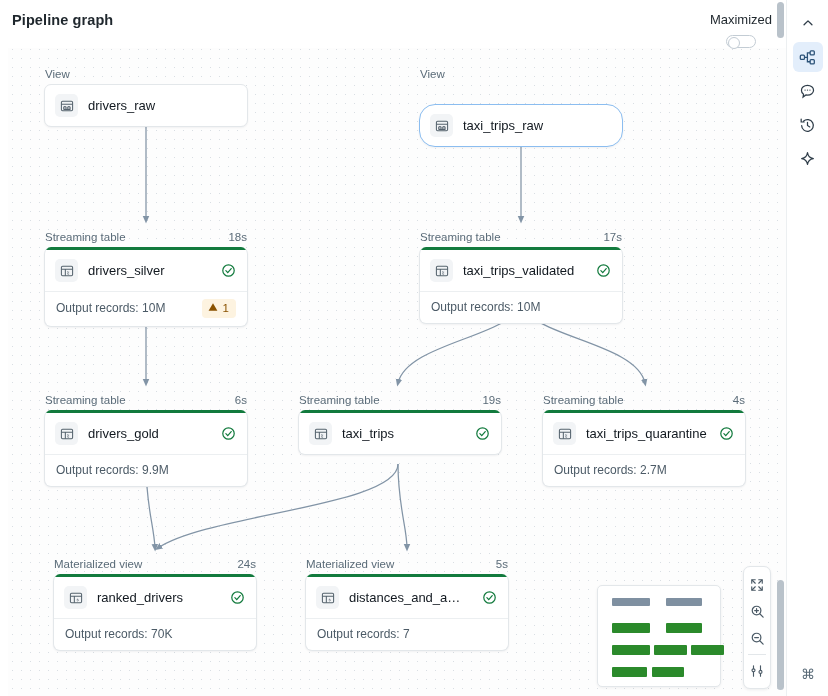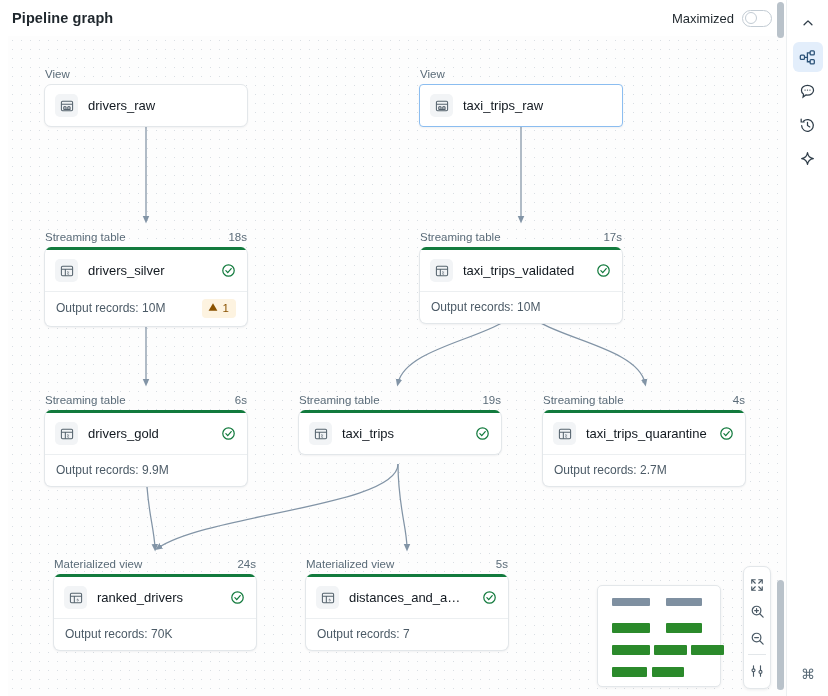--- a/index.html
+++ b/index.html
@@ -6,27 +6,27 @@
   html, body {
     width: 828px; height: 696px;
     font-family: "Liberation Sans", sans-serif;
     background: #ffffff;
     overflow: hidden;
   }
   #app { position: relative; width: 828px; height: 696px; background: #fff; }
 
   
   .header {
-    position: absolute; left: 0; top: 0; width: 786px; height: 36px;
+    position: absolute; left: 0; top: 12px; width: 786px; height: 36px;
     background: #ffffff; z-index: 40;
-    display: flex; align-items: center; justify-content: space-between;
+    display: flex; justify-content: space-between;
     padding: 0 14px 0 12px;
   }
   .header-title { font-size: 14.5px; font-weight: bold; color: #1f272d; letter-spacing: .1px; }
-  .header-right { display: flex; align-items: center; gap: 8px; }
+  .header-right { display: flex; align-items: center; gap: 8px; flex-direction: column; }
   .maximized-label { font-size: 13px; color: #1f272d; }
   .toggle {
     width: 30px; height: 17px; border-radius: 9px;
     background: #ffffff; border: 1.4px solid #c3ccd4; position: relative; cursor: pointer;
   }
   .toggle .knob {
     position: absolute; left: 1.5px; top: 1.3px;
     width: 12px; height: 12px; border-radius: 50%;
     background: #ffffff; border: 1.4px solid #c3ccd4;
   }
@@ -51,21 +51,21 @@
 
   .node {
     background: #ffffff;
     border: 1px solid #e3e7ea;
     border-radius: 7px;
     box-shadow: 0 1px 2px rgba(16,24,40,0.05);
     overflow: hidden;
   }
   .node.has-top { border-top: none; }
   .node .topbar { height: 3px; background: #127a3d; width: 100%; }
-  .node.selected { border: 1.6px solid #8bbdf0; border-radius: 4px; }
+  .node.selected { border: 1.6px solid #8bbdf0; border-radius: 16px; margin-top: 20px; }
 
   .node-row {
     display: flex; align-items: center; gap: 10px;
     padding: 9px 11px 9px 10px; min-height: 38px;
   }
   .node-icon {
     width: 23px; height: 23px; flex: 0 0 23px;
     border-radius: 5px; background: #f2f4f6;
     display: flex; align-items: center; justify-content: center;
   }

